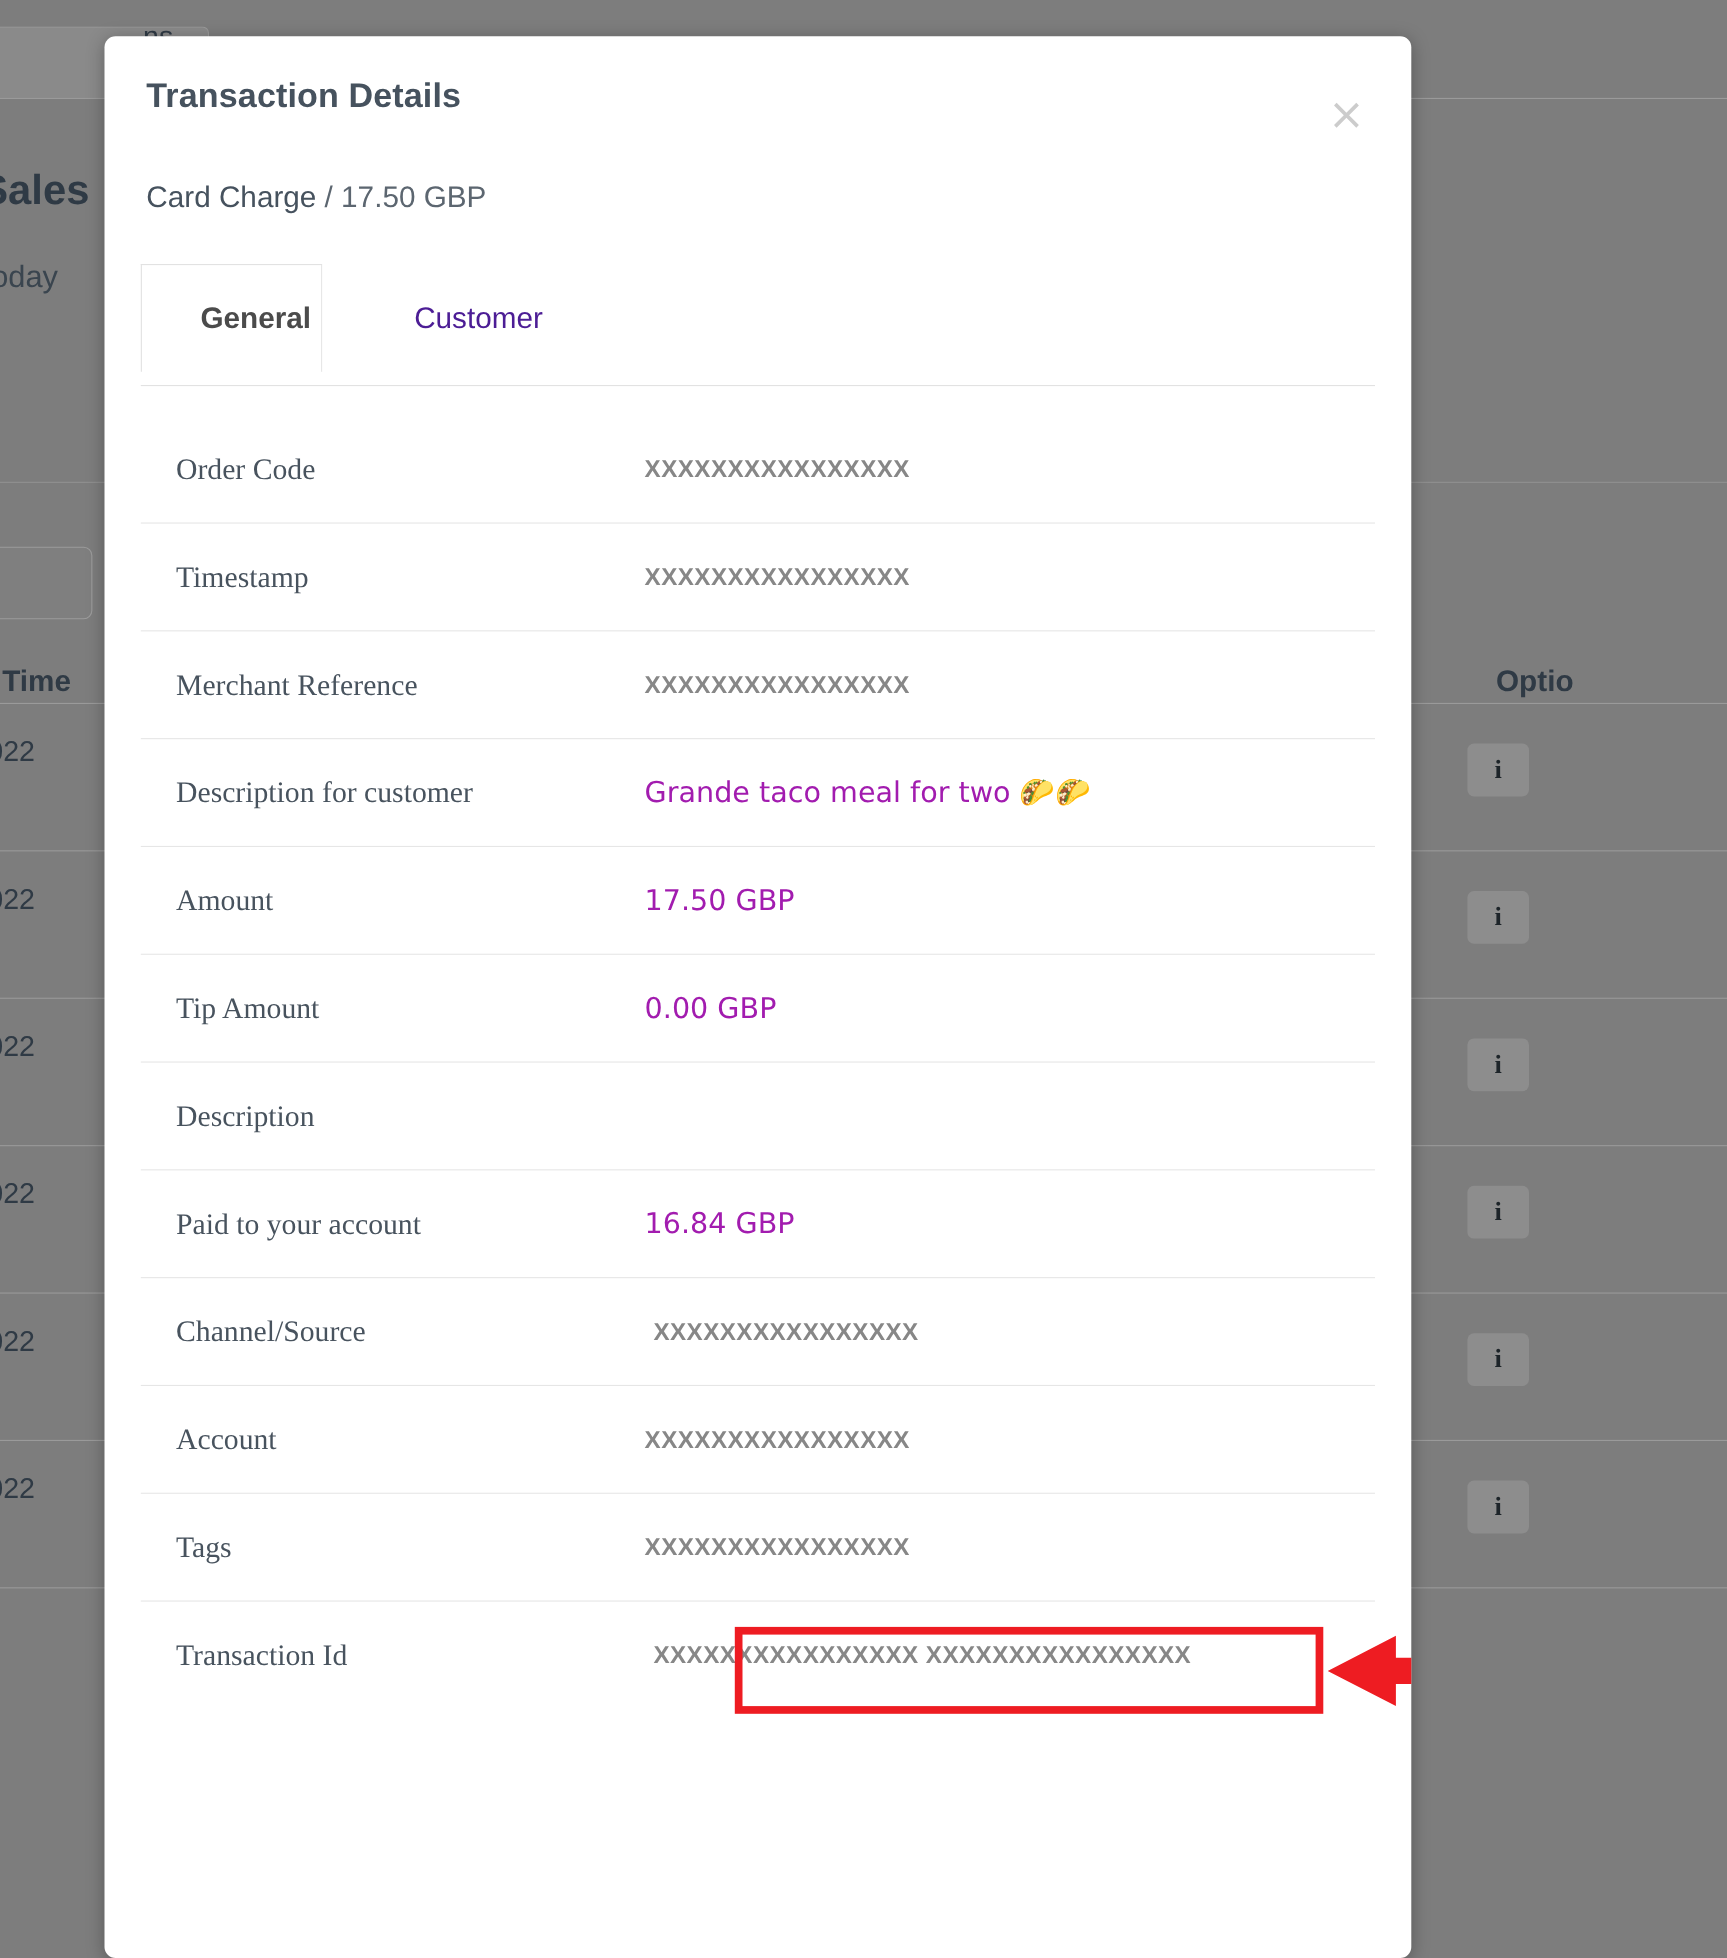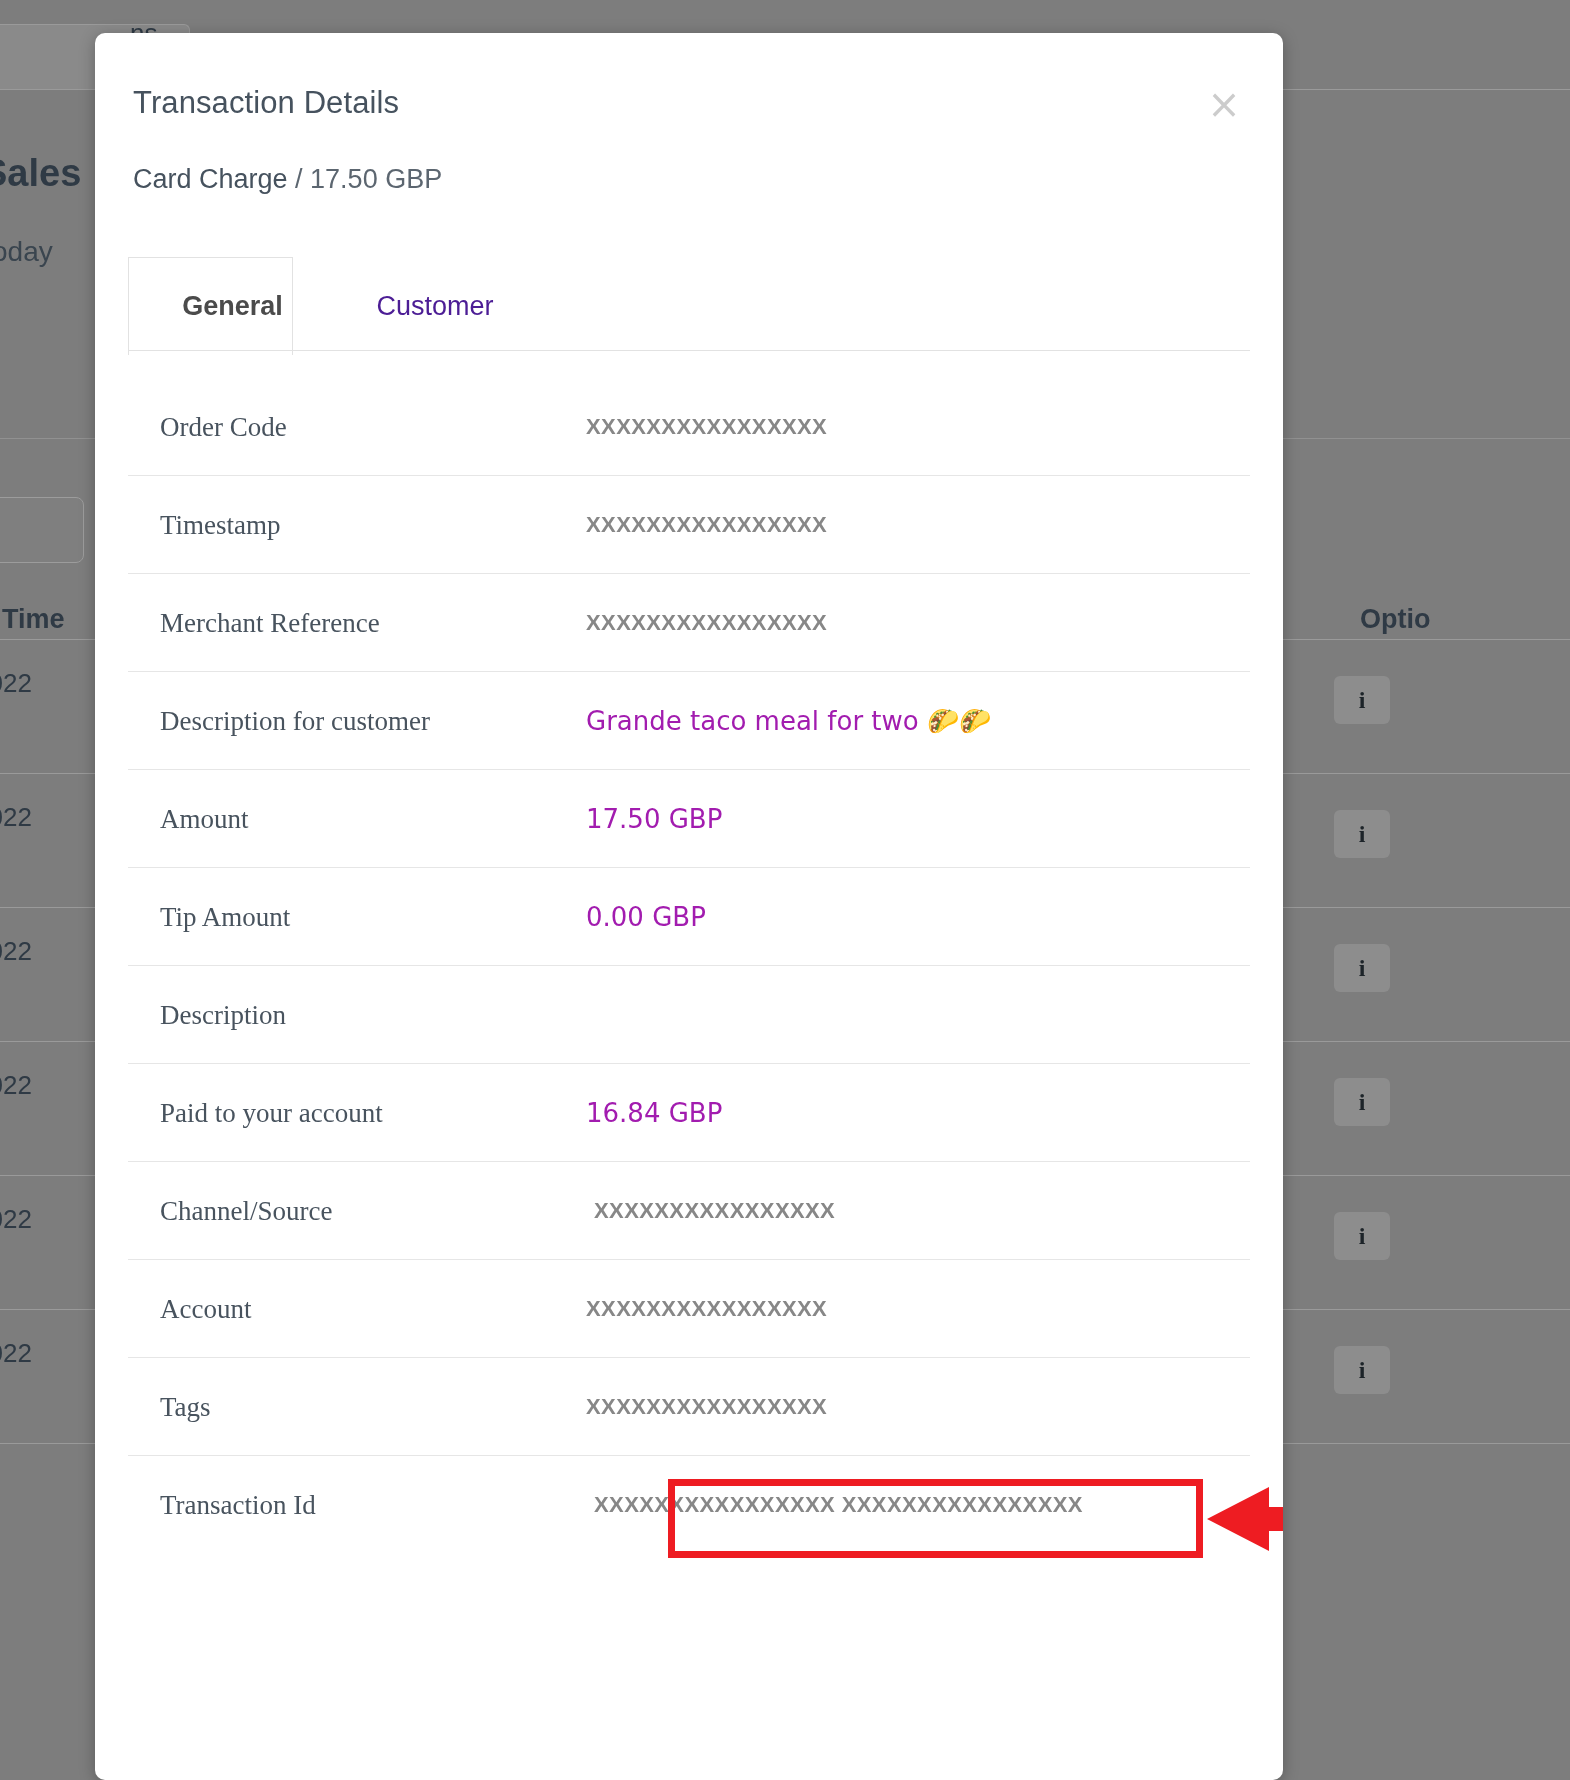--- a/index.html
+++ b/index.html
@@ -122,23 +122,23 @@
     left: 95px; top: 33px;
     width: 1188px; height: 1747px;
     background: #ffffff;
     border-radius: 10px;
     box-shadow: 0 3px 16px rgba(0,0,0,0.28);
     overflow: hidden;
   }
 
   .modal-title {
     position: absolute;
-    left: 38px; top: 52px;
+    left: 38px; top: 36px;
     font-size: 31px;
-    font-weight: normal;
+    font-weight: bold;
     color: #46525e;
     letter-spacing: 0.1px;
   }
 
   .close-btn {
     position: absolute;
     right: 38px; top: 52px;
     width: 42px; height: 42px;
     color: #cccccc;
     font-size: 40px;
@@ -160,21 +160,21 @@
   }
 
   
   .tabs {
     position: absolute;
     left: 33px; top: 207px;
     width: 1122px; height: 111px;
   }
   .tab {
     position: absolute;
-    top: 17px;
+    top: 0;
     height: 98px;
     display: flex;
     align-items: center;
     justify-content: center;
     font-size: 27px;
     cursor: pointer;
     background: #ffffff;
     padding-left: 44px;
   }
   .tab.active {

